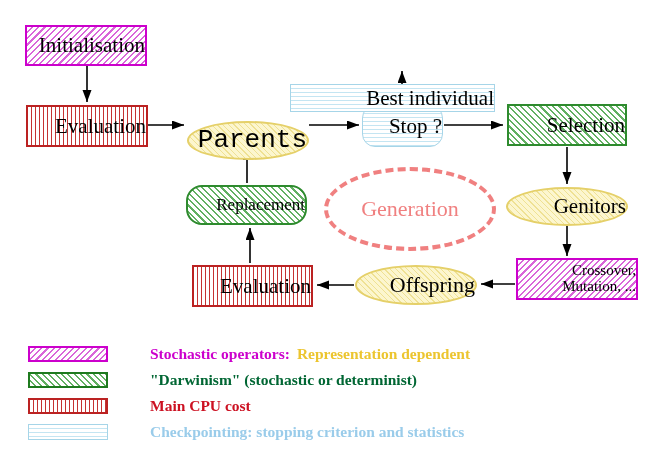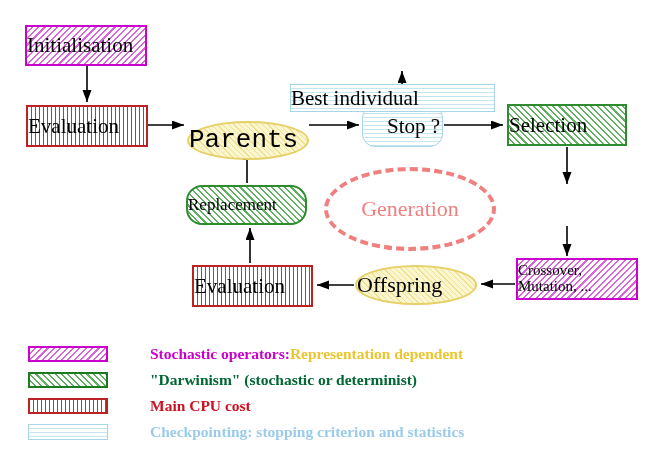--- a/index.html
+++ b/index.html
@@ -3,21 +3,21 @@
 <meta charset="utf-8">
 <style>
   html,body { margin:0; padding:0; background:#ffffff; }
   .canvas {
     position:relative; width:662px; height:471px; background:#ffffff;
     font-family:"Liberation Serif", serif; overflow:hidden;
   }
   .arrow-layer { position:absolute; left:0; top:0; }
   .node {
     position:absolute; display:flex; flex-direction:column;
-    align-items:flex-start; justify-content:center;
+    align-items:flex-end; justify-content:center;
     box-sizing:border-box; color:#000; text-align:center; line-height:1.05;
   }
   
   .hatch-magenta {
     border:2px solid #cc00cc;
     background:repeating-linear-gradient(135deg,#ffffff 0px,#ffffff 3px,#d966d9 3px,#d966d9 4.5px);
   }
   .stripe-red {
     border:2px solid #bb2222;
     background:repeating-linear-gradient(90deg,#ffffff 0px,#ffffff 3px,#c53333 3px,#c53333 4px);
@@ -44,21 +44,21 @@
   .swatch { width:80px; height:16px; box-sizing:border-box; flex:0 0 auto; }
   .swatch.sw-magenta { border:2px solid #cc00cc; }
   .swatch.sw-green   { border:2px solid #1e7a1e; }
   .swatch.sw-red     { border:2px solid #bb2222; }
   .swatch.sw-cyan    { border:1px solid #a6d5e8; }
   .legend-text {
     margin-left:42px; font-weight:bold; font-size:15.5px; white-space:nowrap;
     font-family:"Liberation Serif", serif;
   }
   .t-magenta { color:#cc00cc; }
-  .t-gold    { color:#ecc52f; margin-left:0; }
+  .t-gold    { color:#ecc52f; margin-left:7px; }
   .t-green   { color:#006633; }
   .t-red     { color:#cc1122; }
   .t-cyan    { color:#9accea; }
 </style>
 </head>
 <body>
 
 <div class="canvas">
 
   <svg class="arrow-layer" width="662" height="471">
@@ -99,20 +99,23 @@
   </div>
 
   <div class="node stripe-cyan" style="left:290px; top:40px; width:205px; height:28px; font-size:21px;margin-top:44px;">
     <span>Best individual</span>
   </div>
 
   <div class="node hatch-green" style="left:507px; top:104px; width:120px; height:42px; font-size:21px;">
     <span>Selection</span>
   </div>
 
+  <div class="node ellipse-yellow" style="left:506px; top:187px; width:122px; height:39px; font-size:21px;">
+    <span>Genitors</span>
+  </div>
 
   <div class="node hatch-magenta" style="left:516px; top:258px; width:122px; height:42px; font-size:15px;">
     <span>Crossover,</span>
     <span>Mutation, ...</span>
   </div>
 
   <div class="node ellipse-yellow" style="left:355px; top:265px; width:122px; height:40px; font-size:22px;">
     <span>Offspring</span>
   </div>
 

